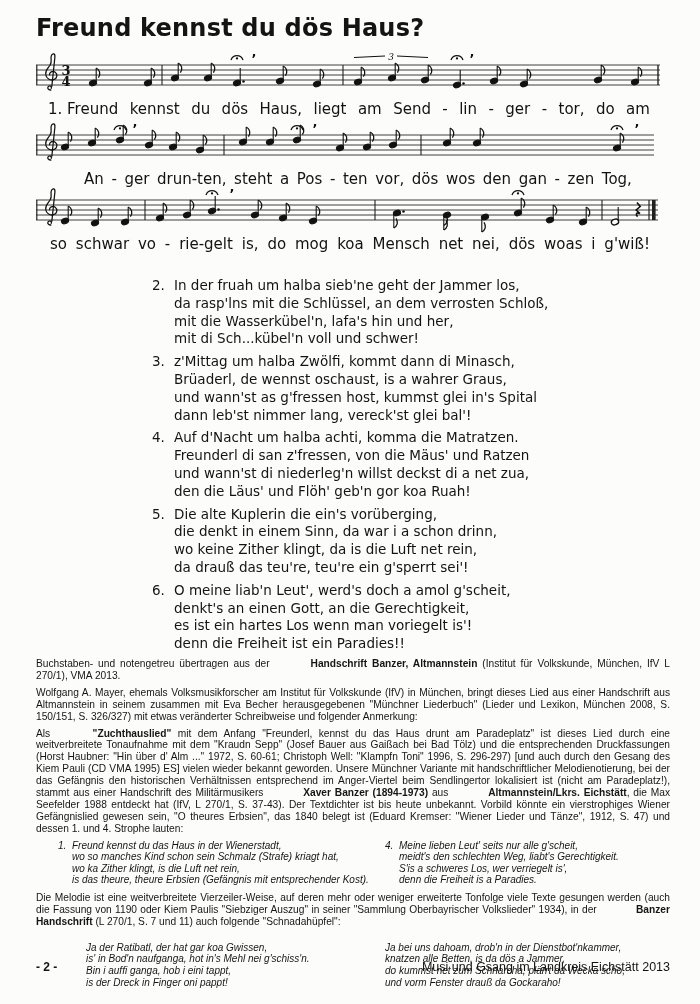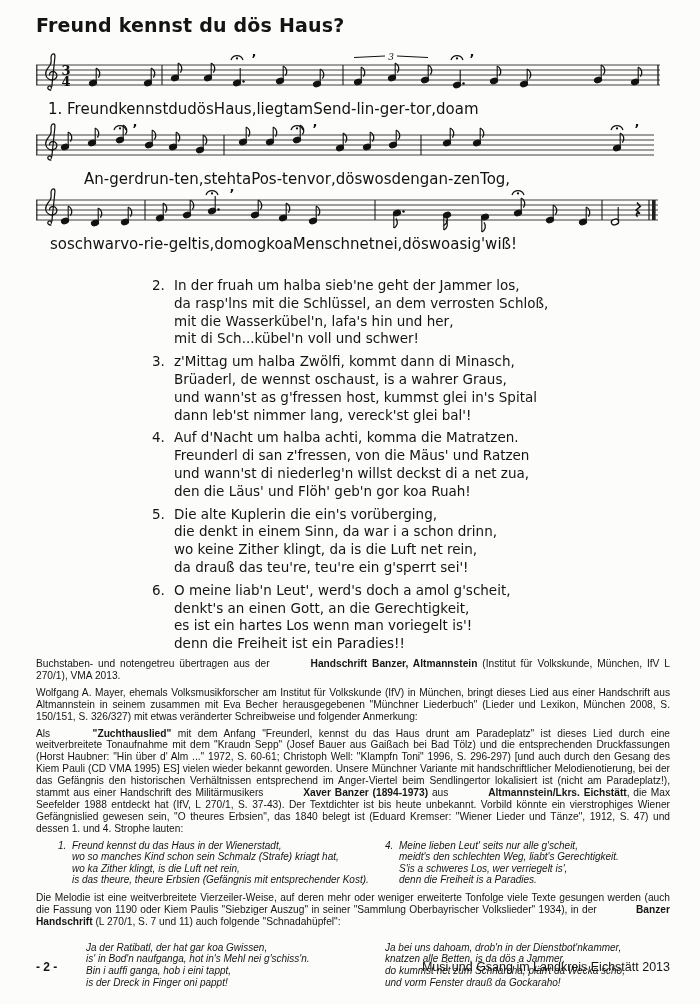--- a/index.html
+++ b/index.html
@@ -1,25 +1,25 @@
 <!DOCTYPE html>
 <html><head>
 <meta charset="utf-8">
 <style>
   html,body{margin:0;padding:0;background:#e8e8e6;}
   .page{position:relative;width:700px;height:1004px;background:#fcfcfa;color:#141414;overflow:hidden;
         font-family:"DejaVu Sans",sans-serif;}
-  .title{position:absolute;top:14px;left:36px;margin:0;font-size:19px;font-weight:bold;letter-spacing:.2px;
+  .title{position:absolute;top:14px;left:36px;margin:0;font-size:24px;font-weight:bold;letter-spacing:.2px;
          font-family:"DejaVu Sans",sans-serif;}
   .staff{position:absolute;left:36px;}
   .staff line,.staff path{shape-rendering:geometricPrecision;}
   .tsig{font:bold 13px "DejaVu Serif",serif;text-anchor:middle;fill:#111;}
   .breath{font:bold 13px "DejaVu Sans",sans-serif;text-anchor:middle;fill:#111;}
   .tnum{font:italic 9px "DejaVu Serif",serif;text-anchor:middle;fill:#111;}
-  .lyrics{position:absolute;display:flex;font-size:15px;white-space:nowrap;color:#121212;}
+  .lyrics{position:absolute;display:flex;justify-content:space-between;font-size:15px;white-space:nowrap;color:#121212;}
   .verses{position:absolute;top:277px;left:152px;width:440px;font-size:13.5px;line-height:17.8px;}
   .verse{display:flex;margin-bottom:5px;}
   .vnum{flex:none;width:22px;}
   .commentary{position:absolute;top:658px;left:36px;width:634px;font-family:"Liberation Sans",sans-serif;
               font-size:10.2px;line-height:11.9px;text-align:justify;color:#151515;}
   .fn{margin:0 0 5px 0;}
   .b{font-weight:bold;padding-left:36px;}
   .quatrains{display:flex;margin:1px 0 6px 0;font-style:italic;font-size:10px;line-height:11.6px;text-align:left;}
   .q1{padding-left:22px;}
   .q2{padding-left:50px;margin-top:14px;}

